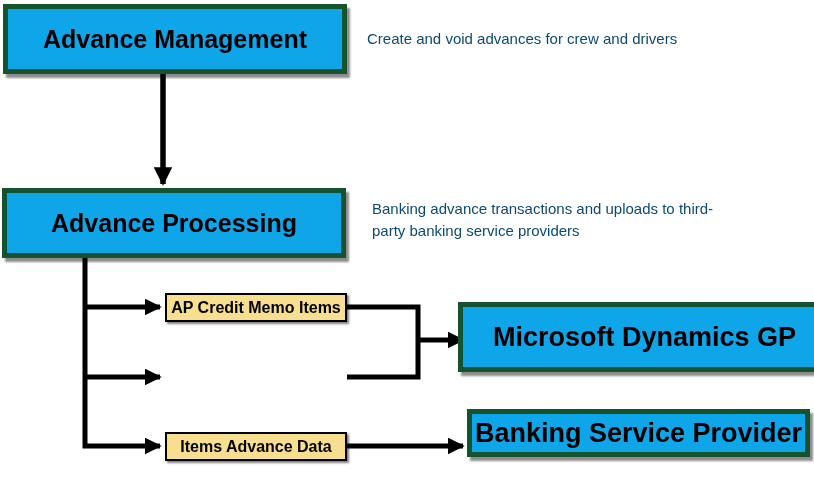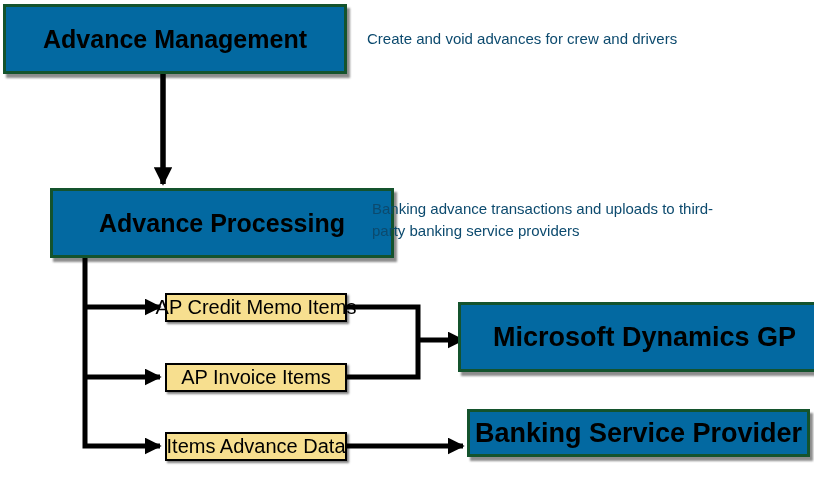--- a/index.html
+++ b/index.html
@@ -7,22 +7,22 @@
     position: relative;
     width: 814px;
     height: 483px;
     background: #ffffff;
     font-family: "Liberation Sans", sans-serif;
     overflow: hidden;
   }
   .node {
     position: absolute;
     box-sizing: border-box;
-    background: #0369a1;
-    border: 3px solid #14532d;
+    background: #0ea5e9;
+    border: 5px solid #14532d;
     box-shadow: 3px 4px 2px rgba(0,0,0,0.45);
     display: flex;
     align-items: center;
     justify-content: center;
     text-align: center;
   }
   .node.big-left span {
     font-size: 25px;
     font-weight: bold;
     color: #000000;
@@ -33,22 +33,22 @@
     font-weight: bold;
     color: #000000;
     white-space: nowrap;
   }
   .node.sub {
     border: 2px solid #000000;
     background: #f7df8f;
     box-shadow: 2px 2px 2px rgba(0,0,0,0.5);
   }
   .node.sub span {
-    font-size: 20px;
-    font-weight: normal;
+    font-size: 16px;
+    font-weight: bold;
     color: #000000;
     white-space: nowrap;
   }
   .annotation {
     position: absolute;
     font-size: 15px;
     line-height: 22px;
     color: #0c4a6e;
   }
   #edges {
@@ -75,35 +75,32 @@
     <path d="M85,377 H160" stroke-width="5" marker-end="url(#ah)"></path>
     <path d="M347,307 H418 V377 H347" stroke-width="5"></path>
     <path d="M418,340 H463" stroke-width="5" marker-end="url(#ah)"></path>
     <path d="M347,446 H463" stroke-width="5" marker-end="url(#ah)"></path>
   </svg>
 
   <div class="node big-left" style="left:3px; top:4px; width:344px; height:70px;">
     <span>Advance Management</span>
   </div>
 
-  <div class="node big-left" style="left:2px; top:188px; width:344px; height:70px;margin-left:48px;">
+  <div class="node big-left" style="left:2px; top:188px; width:344px; height:70px;">
     <span>Advance Processing</span>
   </div>
 
   <div class="annotation" style="left:367px; top:28px; width:430px;">Create and void advances for crew and drivers</div>
 
   <div class="annotation" style="left:372px; top:198px; width:368px;">Banking advance transactions and uploads to third-party banking service providers</div>
 
   <div class="node sub" style="left:165px; top:293px; width:182px; height:29px;">
     <span>AP Credit Memo Items</span>
   </div>
 
-  <div class="node sub" style="left:165px; top:363px; width:182px; height:29px;">
-    <span>AP Invoice Items</span>
-  </div>
 
   <div class="node sub" style="left:165px; top:432px; width:182px; height:29px;">
     <span>Items Advance Data</span>
   </div>
 
   <div class="node big-right" style="left:458px; top:302px; width:373px; height:70px;">
     <span>Microsoft Dynamics GP</span>
   </div>
 
   <div class="node big-right" style="left:467px; top:409px; width:343px; height:48px;">

